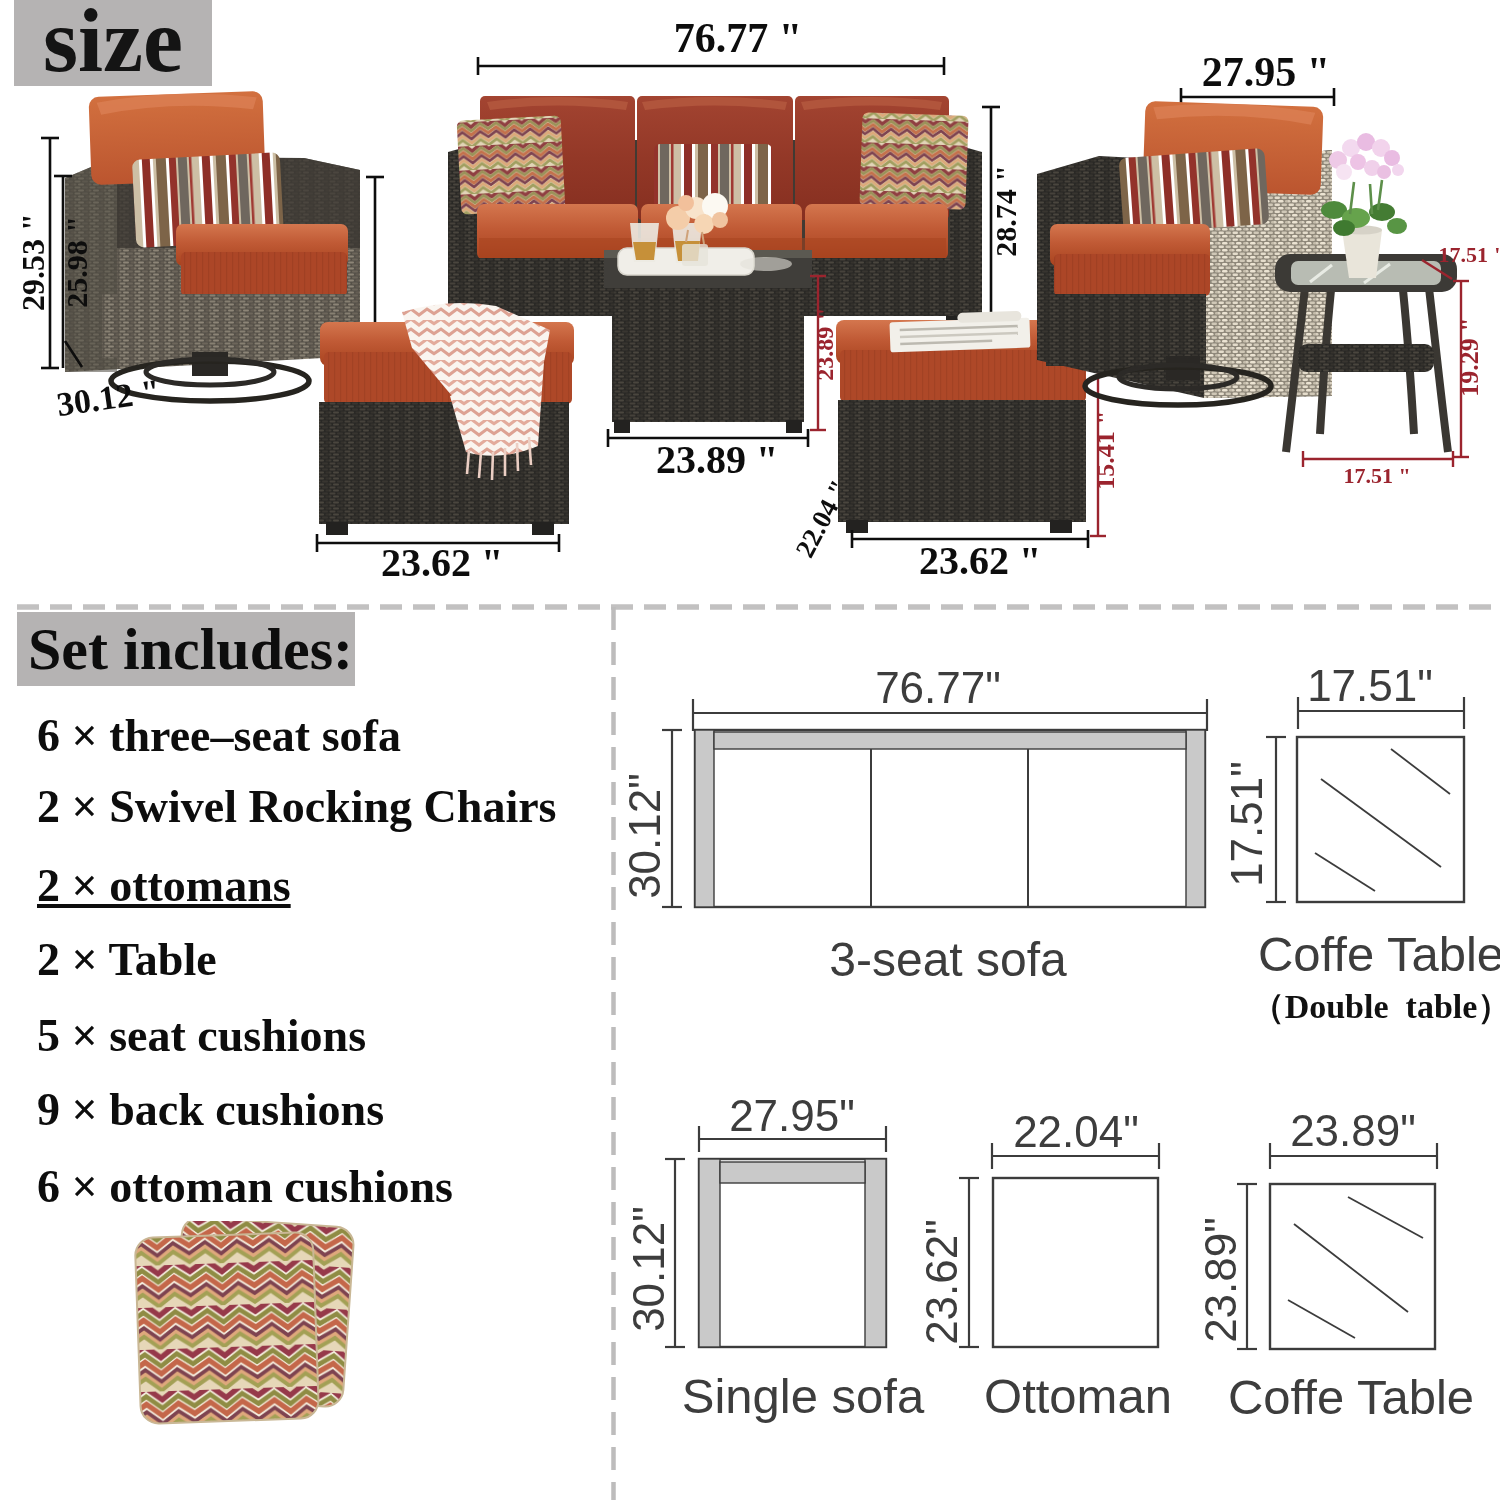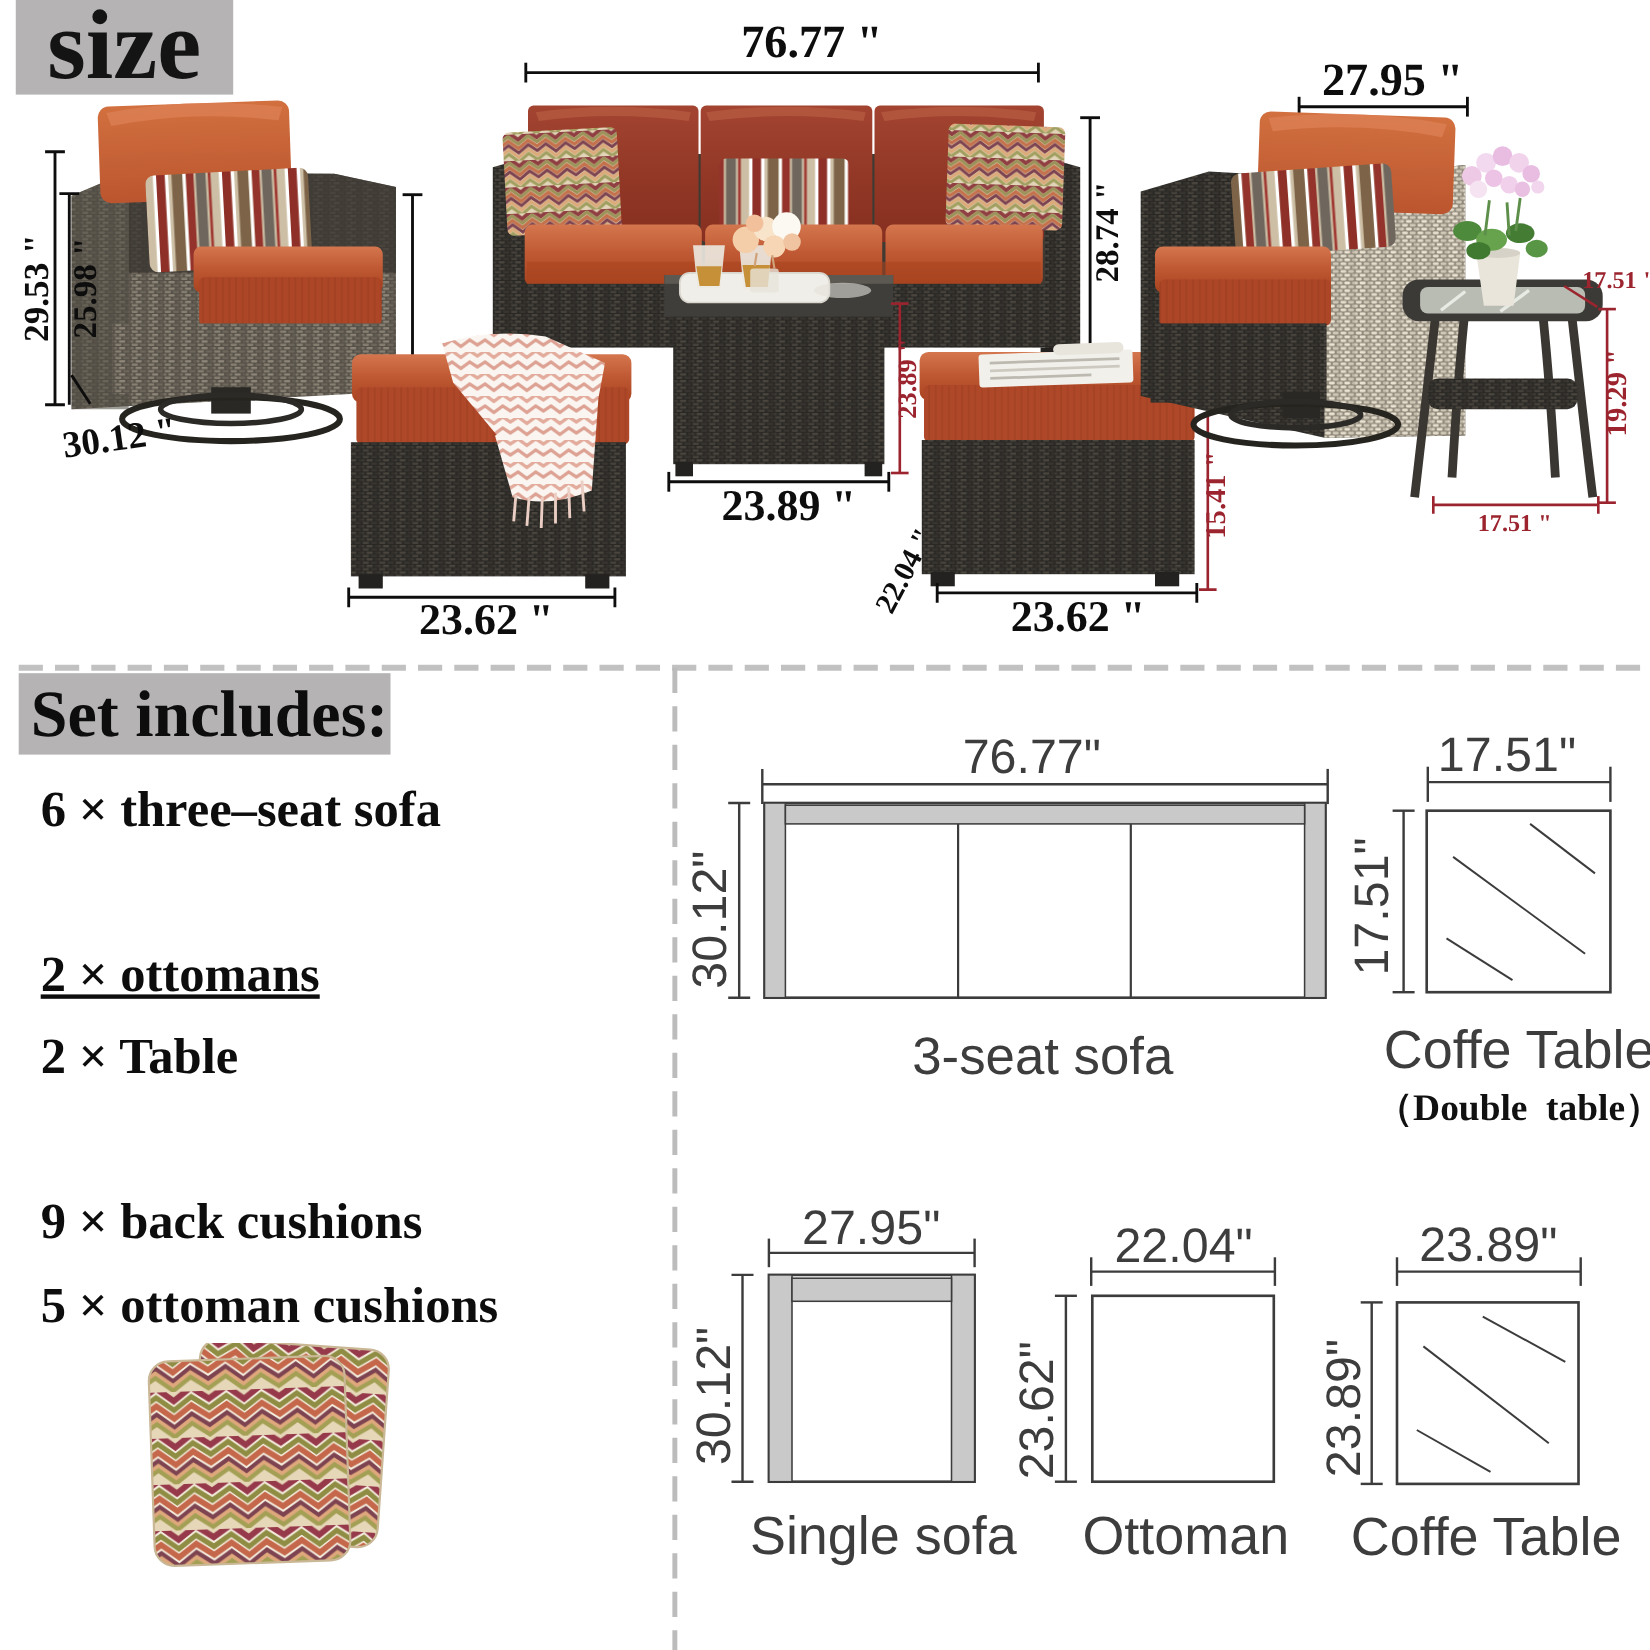--- a/index.html
+++ b/index.html
@@ -375,29 +375,31 @@
 <svg class="abs" style="left:594px;top:607px" width="12" height="893" viewBox="0 0 12 893">
 <line x1="5.5" y1="0" x2="5.5" y2="893" stroke="#bdbcbc" stroke-width="4.5" stroke-dasharray="23 12"></line>
 </svg>
 
 <div class="abs" style="left:3px;top:612px;width:338px;height:74px;background:#b5b3b3;"></div>
 
 <div class="abs dim" style="left:14px;top:618px;font-size:60px;line-height:62px;">Set includes:</div>
 
 <div class="abs dim" style="left:23px;top:708px;font-size:46px;line-height:56px;">6 × three–seat sofa</div>
 
+<div class="abs dim" style="left:23px;top:779px;font-size:46px;line-height:56px;">2 × Swivel Rocking Chairs</div>
 
 <div class="abs dim" style="left:23px;top:858px;font-size:46px;line-height:56px;text-decoration:underline;">2 × ottomans</div>
 
 <div class="abs dim" style="left:23px;top:932px;font-size:46px;line-height:56px;">2 × Table</div>
 
+<div class="abs dim" style="left:23px;top:1008px;font-size:46px;line-height:56px;">5 × seat cushions</div>
 
 <div class="abs dim" style="left:23px;top:1082px;font-size:46px;line-height:56px;">9 × back cushions</div>
 
-<div class="abs dim" style="left:23px;top:1159px;font-size:46px;line-height:56px;">5 × ottoman cushions</div>
+<div class="abs dim" style="left:23px;top:1159px;font-size:46px;line-height:56px;">6 × ottoman cushions</div>
 
 <svg class="abs" style="left:114px;top:1221px" width="232" height="204" viewBox="0 0 232 204">
 <defs>
 <pattern id="pChev2" width="64" height="42" patternUnits="userSpaceOnUse">
 <rect width="64" height="42" fill="#e6d7b8"></rect>
 <path d="M-2,9 L16,-3 L32,9 L48,-3 L66,9" stroke="#96394a" stroke-width="6.5" fill="none"></path>
 <path d="M-2,13 L16,1 L32,13 L48,1 L66,13" stroke="#f6efe0" stroke-width="2" fill="none"></path>
 <path d="M-2,17 L16,5 L32,17 L48,5 L66,17" stroke="#8f8c44" stroke-width="5" fill="none"></path>
 <path d="M-2,21 L16,9 L32,21 L48,9 L66,21" stroke="#f6efe0" stroke-width="2" fill="none"></path>
 <path d="M-2,25 L16,13 L32,25 L48,13 L66,25" stroke="#c4674a" stroke-width="6" fill="none"></path>

